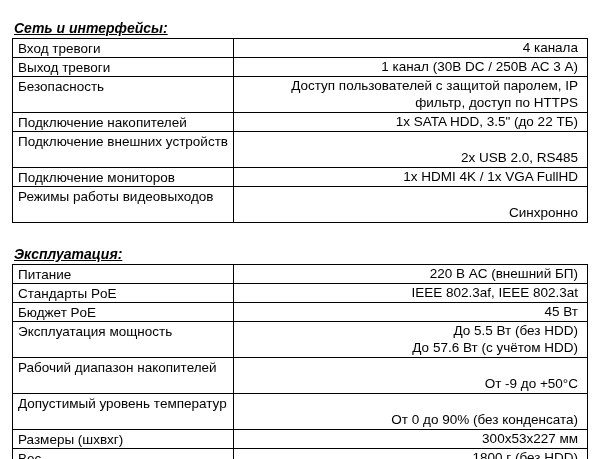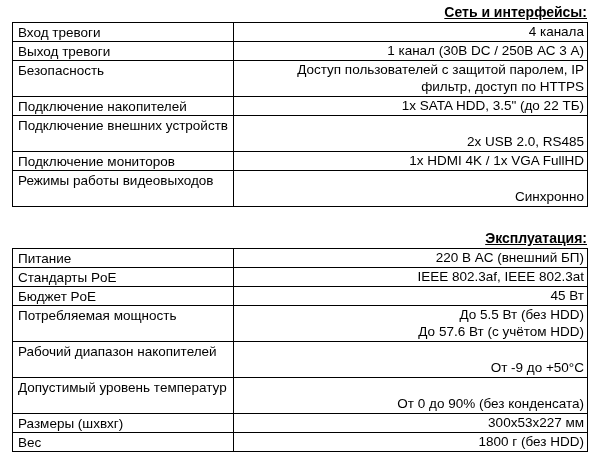--- a/index.html
+++ b/index.html
@@ -21,26 +21,26 @@
     box-sizing: border-box;
   }
   .section {
     position: absolute;
     left: 12px;
     width: 575px;
   }
   .section-heading {
     font-size: 14px;
     font-weight: bold;
+    font-style: italic;
     text-decoration: underline;
     line-height: 15px;
     letter-spacing: 0px;
-    margin: 0 0 2px 2px;
+    margin: 16px 0 2px 2px;
     white-space: nowrap;
-    text-align: right;
   }
   table.spec {
     border-collapse: collapse;
     width: 575px;
     table-layout: fixed;
     border: 1.5px solid #000;
   }
   table.spec col.c1 { width: 221px; }
   table.spec col.c2 { width: 354px; }
   table.spec td {
@@ -53,21 +53,21 @@
   }
   table.spec td.label {
     text-align: left;
     vertical-align: top;
     padding-top: 1px;
     padding-left: 5px;
   }
   table.spec td.value {
     text-align: right;
     vertical-align: bottom;
-    padding-right: 3px;
+    padding-right: 9px;
     padding-bottom: 1px;
   }
   td.value .vline { display: block; }
   .r1 { height: 18px; }
   .r2 { height: 36px; margin-left: 34px; }
 </style>
 </head>
 <body>
 
 <div class="page">
@@ -146,21 +146,21 @@
               <span class="vline">IEEE 802.3af, IEEE 802.3at</span>
             </td>
           </tr>
           <tr class="r1">
             <td class="label">Бюджет PoE</td>
             <td class="value">
               <span class="vline">45 Вт</span>
             </td>
           </tr>
           <tr class="r2">
-            <td class="label">Потребляемая мощность</td>
+            <td class="label">Эксплуатация мощность</td>
             <td class="value">
               <span class="vline">До 5.5 Вт (без HDD)</span>
               <span class="vline">До 57.6 Вт (с учётом HDD)</span>
             </td>
           </tr>
           <tr class="r2">
             <td class="label">Рабочий диапазон накопителей</td>
             <td class="value">
               <span class="vline">От -9 до +50°C</span>
             </td>

